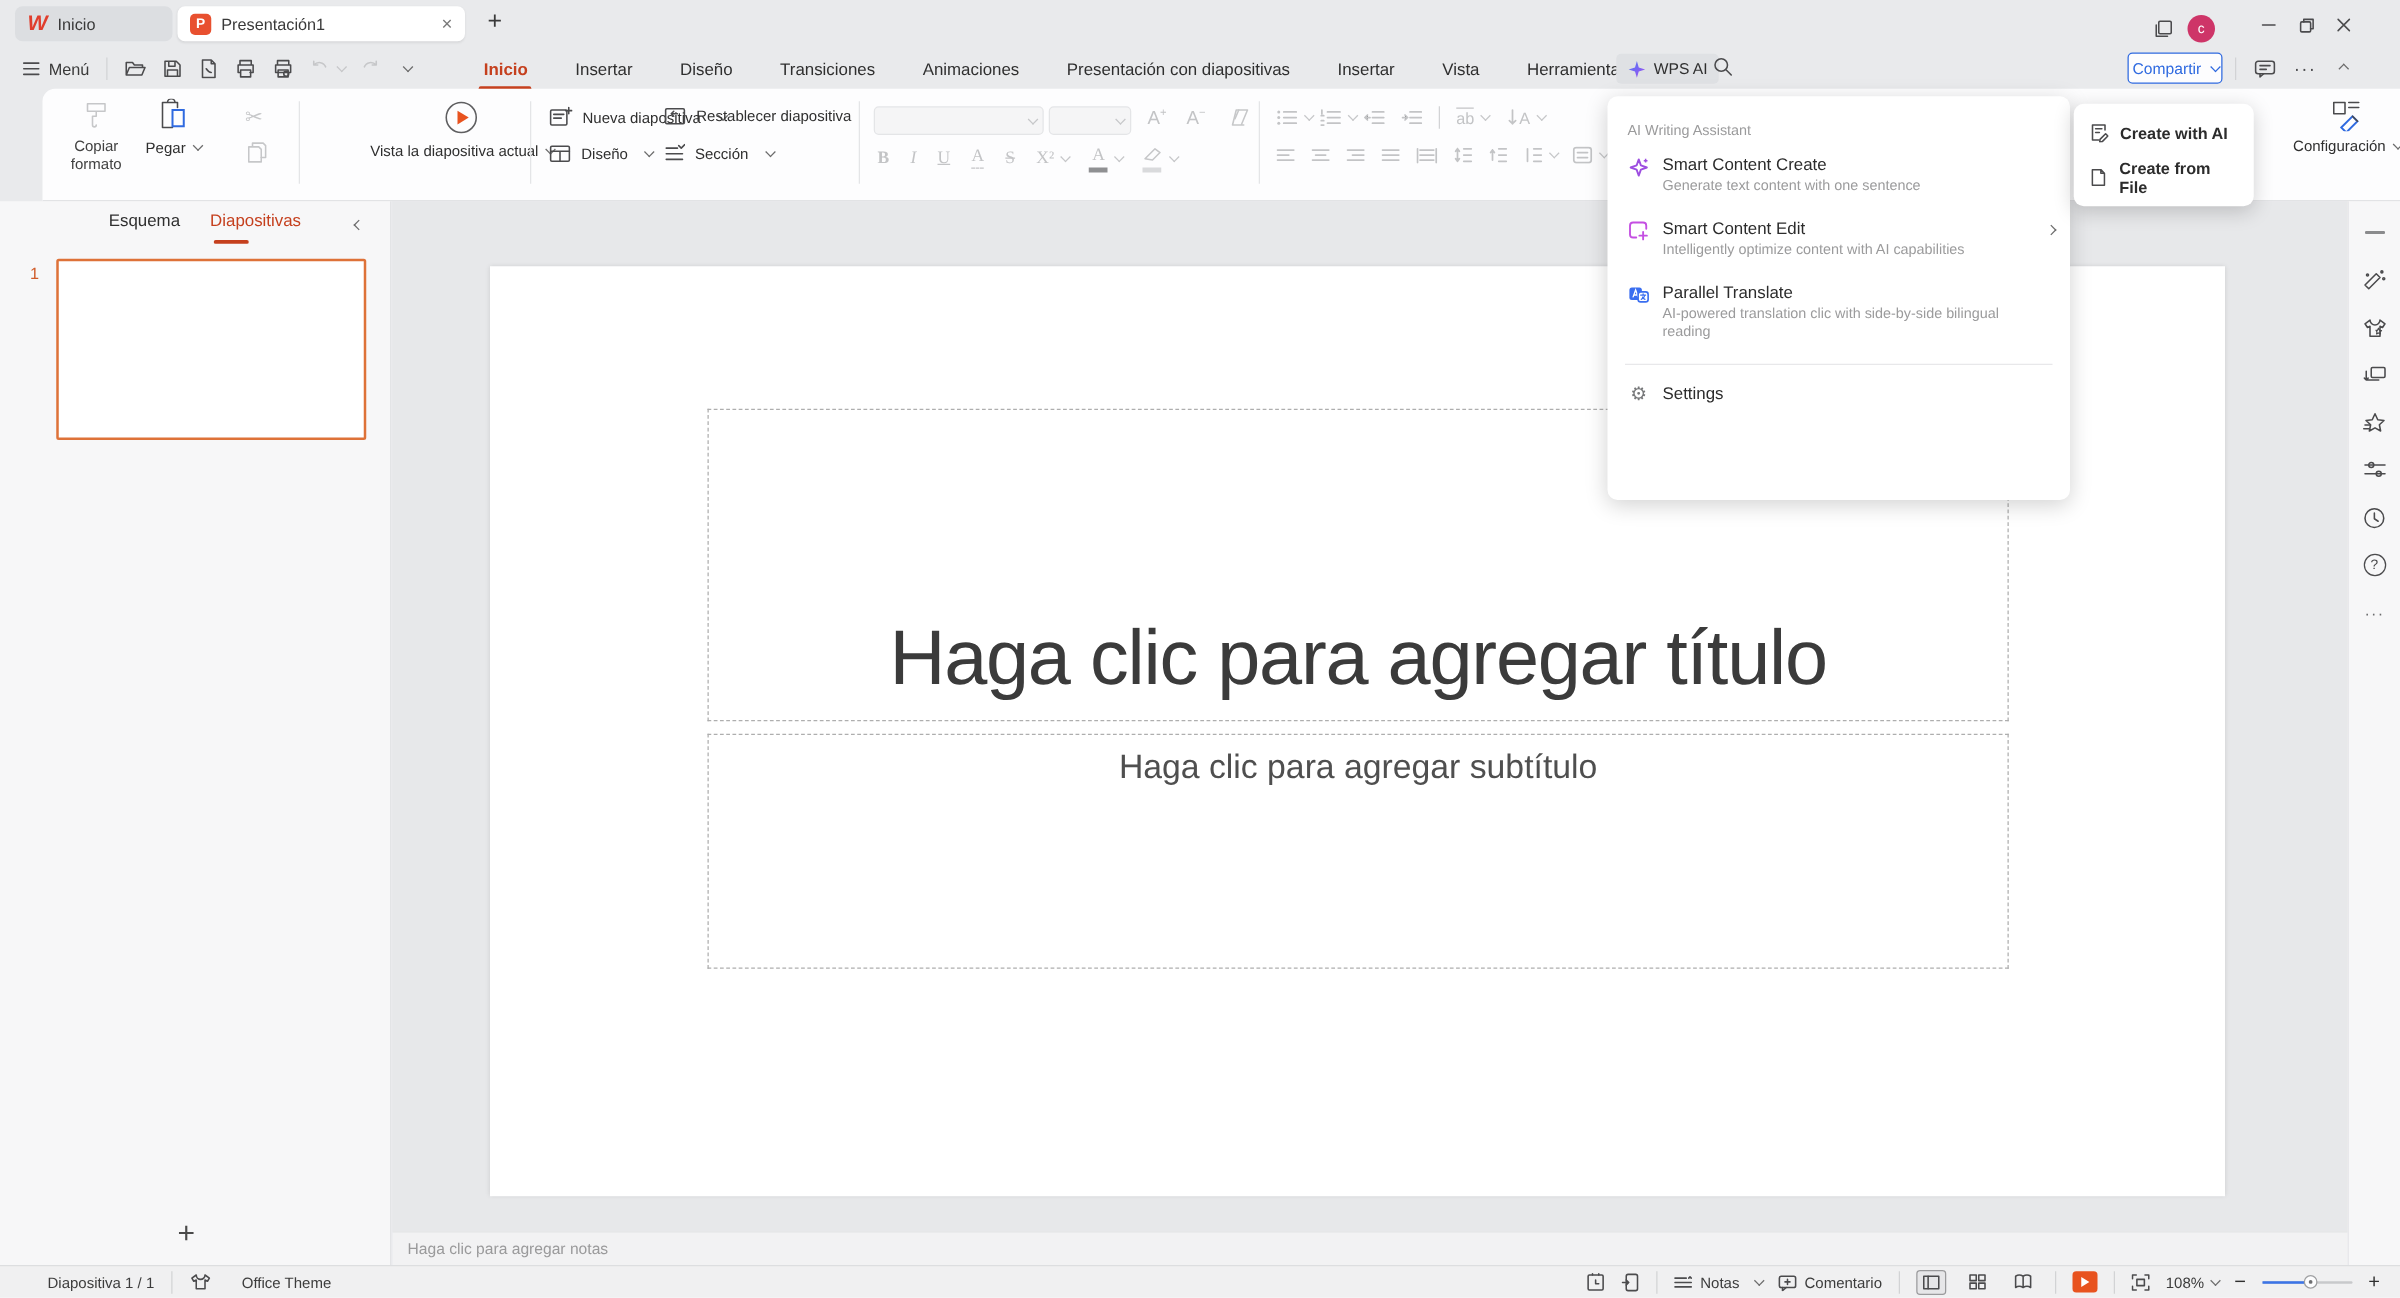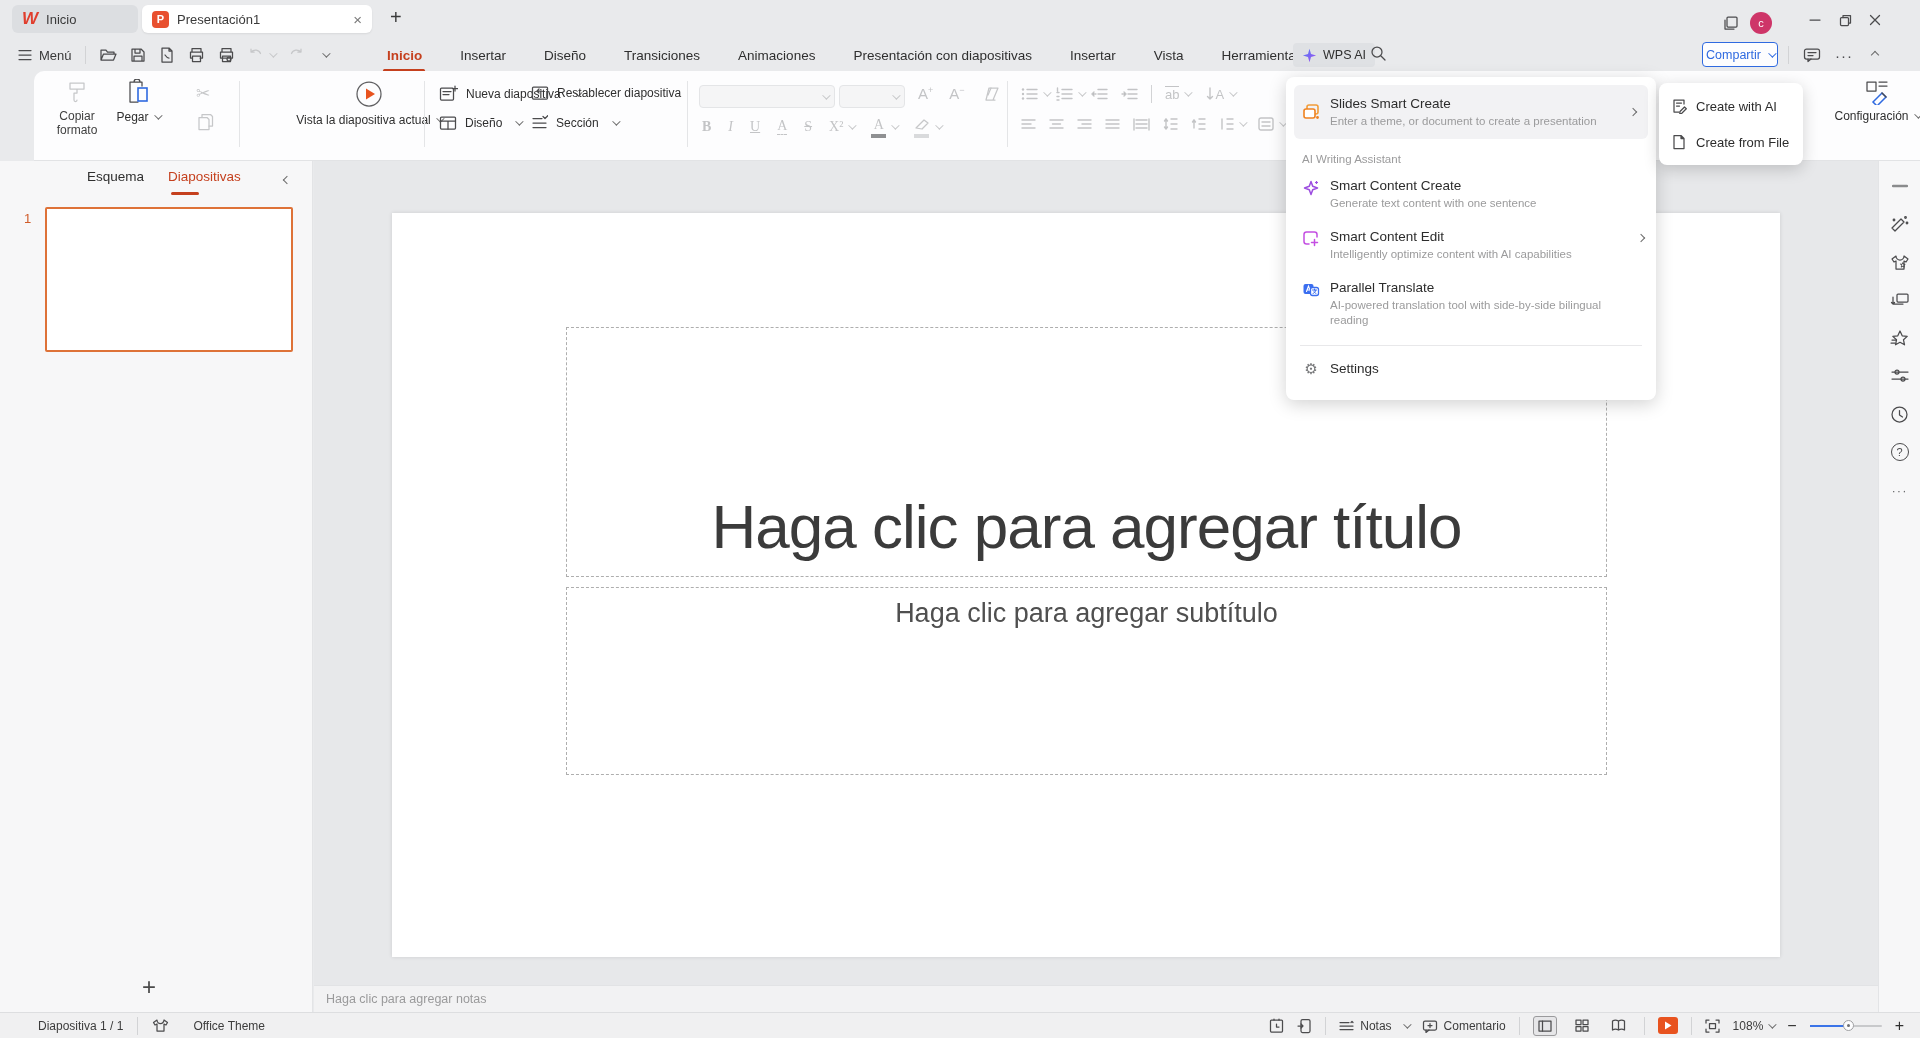--- a/index.html
+++ b/index.html
@@ -94,21 +94,21 @@
   .ai-sub { font-size:11.5px; color:#9b9b9c; margin-top:3px; max-width:292px; line-height:1.3; }
   .ai-section { margin:14px 16px 4px; font-size:11.5px; color:#9b9b9c; }
   .ai-item { display:flex; padding:9px 12px 9px 16px; align-items:flex-start; }
   .ai-item .ai-ico { margin-top:1px; }
   #ai-div { margin:8px 14px; height:1px; background:#e8e8ea; }
   #ai-settings { display:flex; align-items:center; padding:6px 16px; font-size:13.5px; color:#2c2c2c; }
   #ai-settings .gear { font-size:15px; color:#77787a; margin-right:10px; width:18px; text-align:center; }
 
   
   #ai-submenu { position:absolute; left:1659px; top:83px; width:144px; height:82px; background:#ffffff; border-radius:8px; box-shadow:0 4px 16px rgba(0,0,0,.18); z-index:60; padding:5px 0; }
-  .sm-item { height:36px; display:flex; align-items:center; padding:0 12px; font-size:13px; color:#2c2c2c; gap:9px; }
+  .sm-item { height:36px; display:flex; align-items:center; padding:0 12px; font-size:13px; color:#2c2c2c; gap:9px;font-weight:bold; }
 </style>
 </head>
 <body>
 
 <div id="titlebar">
   <div class="toptab" id="home-tab">
     <span class="wps-logo">W</span>
     <span>Inicio</span>
   </div>
   <div class="toptab" id="doc-tab">
@@ -612,34 +612,20 @@
     <span style="font-size:16px; color:#2f2f2f;">−</span>
     <span id="zoom-track">
         <span id="zoom-fill"></span>
         <span id="zoom-handle"></span>
       </span>
     <span style="font-size:16px; color:#2f2f2f;">+</span>
   </div>
 </div>
 
 <div id="ai-menu">
-  <div id="ai-primary">
-    <span class="ai-ico">
-      <svg width="18" height="18" viewBox="0 0 18 18">
-          <rect x="5" y="2" width="11" height="9" rx="2" fill="none" stroke="#f29c38" stroke-width="1.6"></rect>
-          <rect x="2" y="6" width="11" height="9" rx="2" fill="#ffffff" stroke="#ef8220" stroke-width="1.6"></rect>
-          <circle cx="15.5" cy="14.5" r="1.4" fill="#ef8220"></circle>
-        </svg>
-    </span>
-    <span style="flex:1;">
-      <div class="ai-title">Slides Smart Create</div>
-      <div class="ai-sub">Enter a theme, or document to create a presentation</div>
-    </span>
-    <span class="cv right"></span>
-  </div>
 
   <div class="ai-section">AI Writing Assistant</div>
 
   <div class="ai-item">
     <span class="ai-ico">
       <svg width="18" height="18" viewBox="0 0 18 18">
           <path d="M9 2.5L10.7 7.3 15.5 9 10.7 10.7 9 15.5 7.3 10.7 2.5 9 7.3 7.3z" fill="none" stroke="#9d4ee0" stroke-width="1.5" stroke-linejoin="round"></path>
           <path d="M14.5 2v3M13 3.5h3" stroke="#9d4ee0" stroke-width="1.2"></path>
         </svg>
     </span>
@@ -667,21 +653,21 @@
     <span class="ai-ico">
       <svg width="18" height="18" viewBox="0 0 18 18">
           <rect x="1.5" y="3" width="10" height="10" rx="2" fill="#3a6ef0"></rect>
           <path d="M4.5 10.5L6.5 5l2 5.5M5.2 9h2.6" stroke="#ffffff" stroke-width="1.1" fill="none" stroke-linecap="round"></path>
           <rect x="8.5" y="6.5" width="8" height="8" rx="2" fill="#ffffff" stroke="#3a6ef0" stroke-width="1.3"></rect>
           <path d="M10.5 9h4M12.5 8v1M11 12.5c1.5-.5 2.5-1.8 2.8-3.2M14 12.5c-1-.4-1.6-1-2-1.8" stroke="#3a6ef0" stroke-width="1" fill="none" stroke-linecap="round"></path>
         </svg>
     </span>
     <span style="flex:1;">
       <div class="ai-title">Parallel Translate</div>
-      <div class="ai-sub">AI-powered translation tool with side-by-side bilingual reading</div>
+      <div class="ai-sub">AI-powered translation clic with side-by-side bilingual reading</div>
     </span>
   </div>
 
   <div id="ai-div"></div>
   <div id="ai-settings">
     <span class="gear">⚙</span>
     <span>Settings</span>
   </div>
 </div>
 

